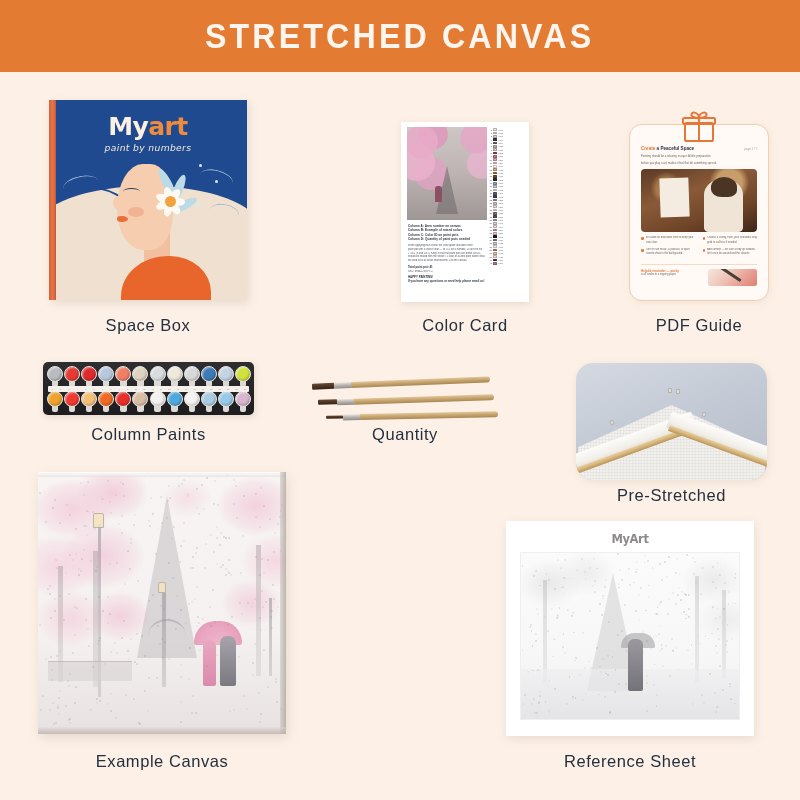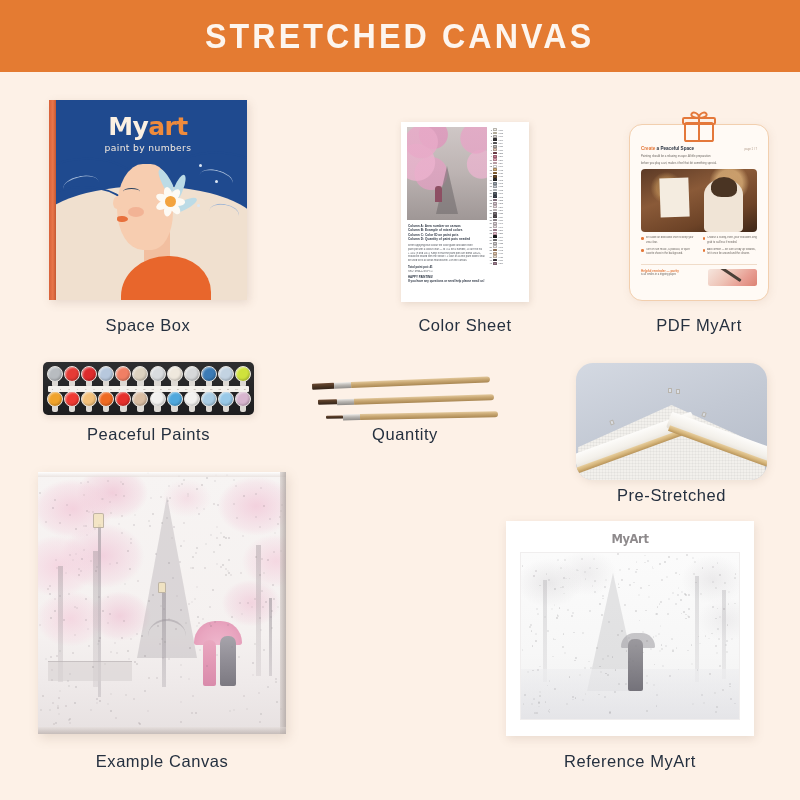--- a/index.html
+++ b/index.html
@@ -73,20 +73,21 @@
   }
   .logo-my { color: #fbf0e2; }
   .logo-art { color: #ef8b3c; }
   .box-tagline {
     display: block;
     margin-top: 1px;
     color: #f3e9de;
     font-size: 9.2px;
     letter-spacing: 0.35px;
     font-family: "DejaVu Sans", sans-serif;
+    font-style: italic;
   }
   
   .box-cream-blob {
     position: absolute;
     left: -6%; bottom: -6px;
     width: 112%; height: 120px;
     background: #f0e0cf;
     border-radius: 70% 70% 0 0 / 58px 58px 0 0;
     z-index: 1;
   }
@@ -988,21 +989,21 @@
         <span class="cc-sw-chip" style="background: rgb(74, 66, 72); border: 0.3px solid rgba(0, 0, 0, 0.25);"></span>
         <span class="cc-sw-code">0113</span>
       </div>
       <div class="cc-swatch-row">
         <span class="cc-sw-num">41</span>
         <span class="cc-sw-chip" style="background: rgb(161, 127, 144); border: 0.3px solid rgba(0, 0, 0, 0.25);"></span>
         <span class="cc-sw-code">0276</span>
       </div>
     </div>
 </div>
-<div class="item-label" style="left:401px; top:316px; width:128px;">Color Sheet</div>
+<div class="item-label" style="left:401px; top:316px; width:128px;">Color Card</div>
 
 <div class="pdf-guide">
   <svg class="gift-icon" viewBox="0 0 38 36">
     <rect x="5" y="15" width="28" height="18" rx="1.6" fill="none" stroke="#e4783a" stroke-width="2"></rect>
     <rect x="3" y="10" width="32" height="6" rx="1.3" fill="none" stroke="#e4783a" stroke-width="2"></rect>
     <line x1="19" y1="10" x2="19" y2="33" stroke="#e4783a" stroke-width="2"></line>
     <path d="M19 10 C19 5, 13 3, 11.5 6 C10.3 8.4, 15 10, 19 10 Z" fill="none" stroke="#e4783a" stroke-width="1.9"></path>
     <path d="M19 10 C19 5, 25 3, 26.5 6 C27.7 8.4, 23 10, 19 10 Z" fill="none" stroke="#e4783a" stroke-width="1.9"></path>
   </svg>
 
@@ -1047,21 +1048,21 @@
   <div class="pg-footer">
     <div class="pg-footer-text">
       <div class="pg-footer-title">Helpful reminder — purity</div>
       <div class="pg-footer-body">is all smiles in a tripping paper.</div>
     </div>
     <div class="pg-footer-img">
       <div class="pg-footer-brush"></div>
     </div>
   </div>
 </div>
-<div class="item-label" style="left:629px; top:316px; width:140px;">PDF MyArt</div>
+<div class="item-label" style="left:629px; top:316px; width:140px;">PDF Guide</div>
 
 <div class="paints-tray">
   <div class="paint-row" id="paint-row-0">
       <div class="paint-pot">
         <div class="pot-tab"></div>
         <div class="pot-cap" style="background: rgb(184, 188, 192);"></div>
       </div>
       <div class="paint-pot">
         <div class="pot-tab"></div>
         <div class="pot-cap" style="background: rgb(230, 59, 53);"></div>
@@ -1177,21 +1178,21 @@
       <span class="paint-strip-tick">17</span>
       <span class="paint-strip-tick">18</span>
       <span class="paint-strip-tick">19</span>
       <span class="paint-strip-tick">20</span>
       <span class="paint-strip-tick">21</span>
       <span class="paint-strip-tick">22</span>
       <span class="paint-strip-tick">23</span>
       <span class="paint-strip-tick">24</span>
     </div>
 </div>
-<div class="item-label" style="left:43px; top:425px; width:211px;">Peaceful Paints</div>
+<div class="item-label" style="left:43px; top:425px; width:211px;">Column Paints</div>
 
 <div class="brushes-wrap">
   <div class="brush" style="left:12px; top:10px; width:178px; transform:rotate(-2.4deg);">
     <span class="brush-bristle" style="width:22px; height:6.5px;"></span>
     <span class="brush-ferrule"></span>
     <span class="brush-handle" style="width:139px;"></span>
   </div>
   <div class="brush" style="left:18px; top:27px; width:176px; transform:rotate(-1.8deg);">
     <span class="brush-bristle" style="width:19px; height:4.6px;"></span>
     <span class="brush-ferrule"></span>
@@ -1813,13 +1814,13 @@
       <div class="rs-speck" style="left: 45.92%; top: 46.55%; opacity: 0.79;"></div>
       <div class="rs-speck" style="left: 33.47%; top: 23.05%; opacity: 0.56;"></div>
       <div class="rs-speck" style="left: 40.56%; top: 95.63%; opacity: 0.76;"></div>
       <div class="rs-speck" style="left: 14.42%; top: 61.76%; opacity: 0.4;"></div>
       <div class="rs-speck" style="left: 63.54%; top: 43.51%; opacity: 0.3;"></div>
       <div class="rs-speck" style="left: 18.86%; top: 20.04%; opacity: 0.57;"></div>
       <div class="rs-speck" style="left: 80.55%; top: 70.1%; opacity: 0.56;"></div>
       <div class="rs-speck" style="left: 56.37%; top: 0.96%; opacity: 0.35;"></div>
     </div>
 </div>
-<div class="item-label" style="left:506px; top:752px; width:248px;">Reference MyArt</div>
+<div class="item-label" style="left:506px; top:752px; width:248px;">Reference Sheet</div>
 
 </body></html>

